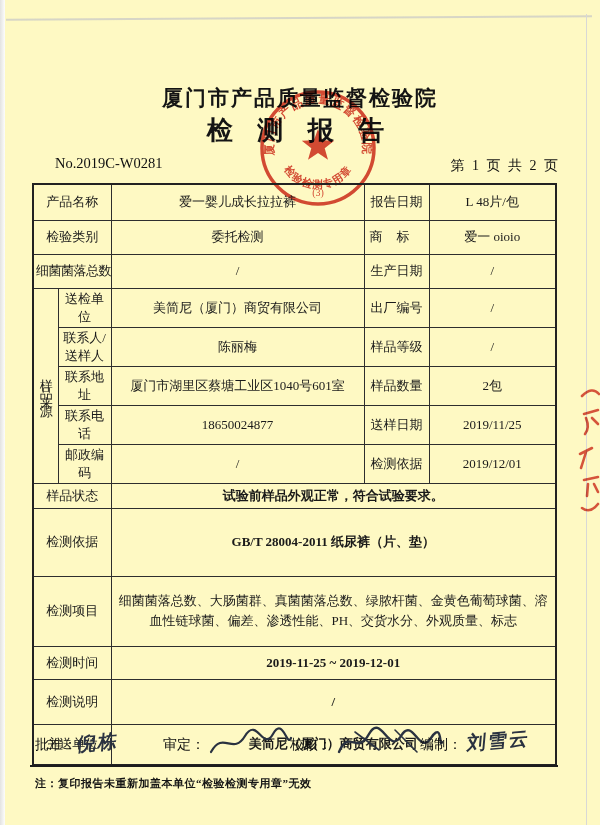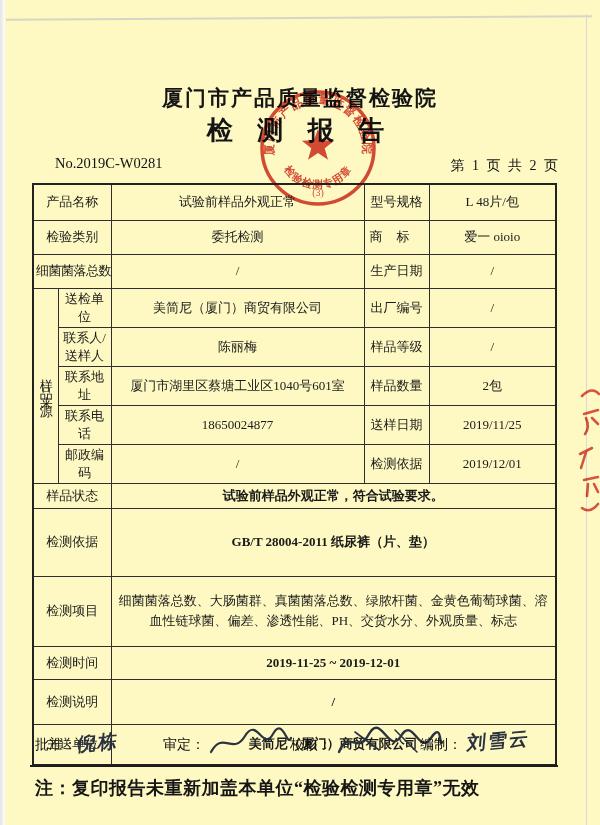--- a/index.html
+++ b/index.html
@@ -46,21 +46,21 @@
   tr.h70{height:70px} tr.h33{height:33px} tr.h45{height:45px} tr.h42{height:41px}
   .spread { letter-spacing:14px; }
 
   .sig-row { position:absolute; left:35px; top:728px; width:540px; height:36px; font-size:14px;padding-left:14px; }
   .sig-label { position:absolute; top:8px; color:#101010; }
   .hand { position:absolute; font-size:19px; font-weight:bold; color:#2a3240;
     transform:rotate(-5deg) skewX(-10deg); letter-spacing:2px; }
   .scribble { position:absolute; }
 
   .bottom-rule { position:absolute; left:30px; top:765px; width:528px; height:2px; background:#1c1c1c; }
-  .note { position:absolute; left:35px; top:776px; font-size:18px; font-weight:bold; color:#161616; letter-spacing:.5px; }
+  .note { position:absolute; left:35px; top:776px; font-size:11px; font-weight:bold; color:#161616; letter-spacing:.5px; }
 </style>
 </head>
 <body>
 
 <div class="paper">
 
   <div class="edge-top"></div>
   <div class="edge-right"></div>
   <div class="edge-left"></div>
 
@@ -90,22 +90,22 @@
     <colgroup>
         <col style="width:25px">
         <col style="width:53px">
         <col style="width:253px">
         <col style="width:65px">
         <col style="width:127px">
       </colgroup>
     <tbody>
         <tr class="h36">
       <td class="lab" colspan="2">产品名称</td>
-      <td>试验前样品外观正常</td>
-      <td class="lab">型号规格</td>
+      <td>爱一婴儿成长拉拉裤</td>
+      <td class="lab">报告日期</td>
       <td>L  48片/包</td>
     </tr>
     <tr class="h34">
       <td class="lab" colspan="2">检验类别</td>
       <td>委托检测</td>
       <td class="lab spread">商标</td>
       <td>爱一 oioio</td>
     </tr>
     <tr class="h34">
       <td class="lab nowrap" colspan="2">细菌菌落总数</td>

